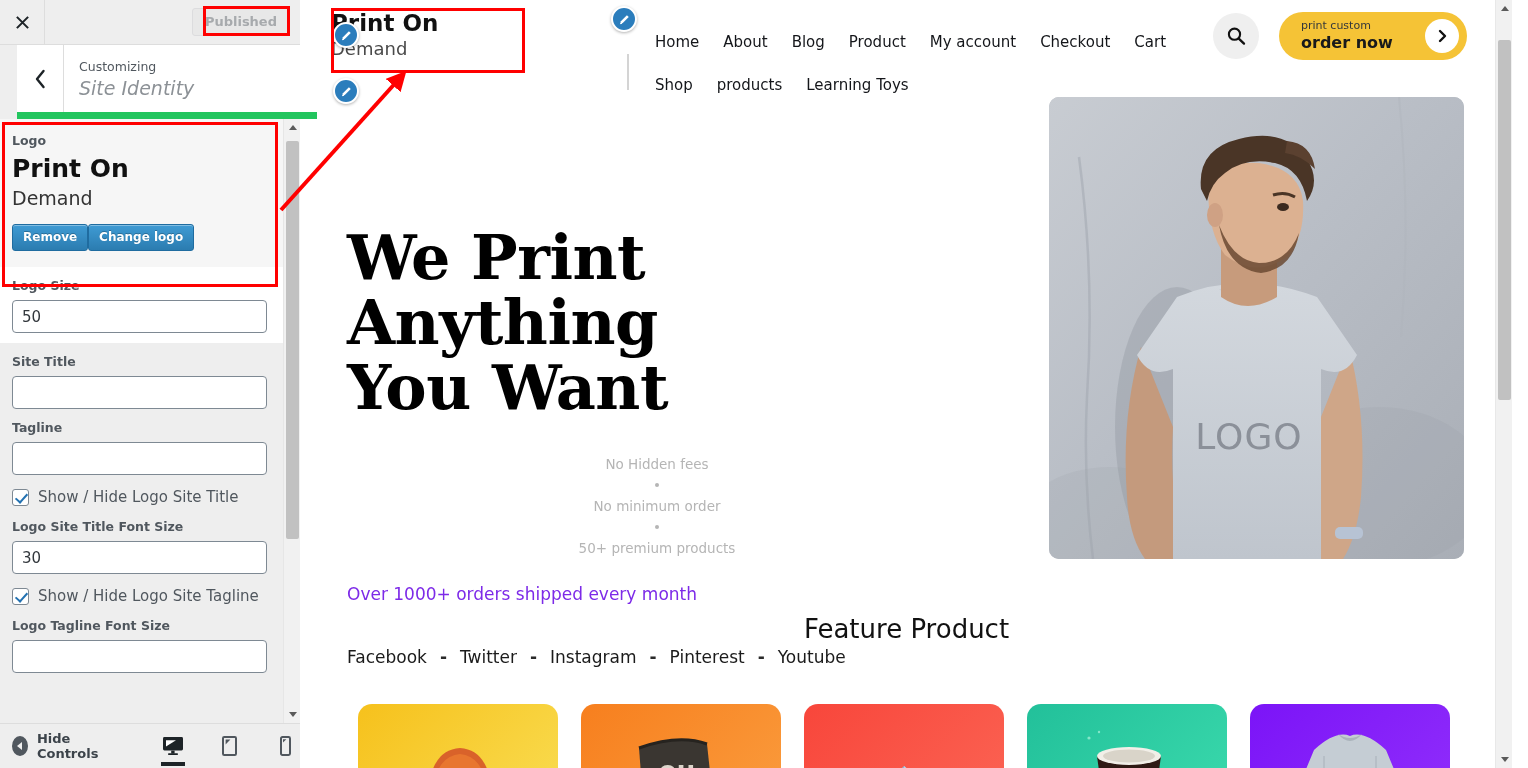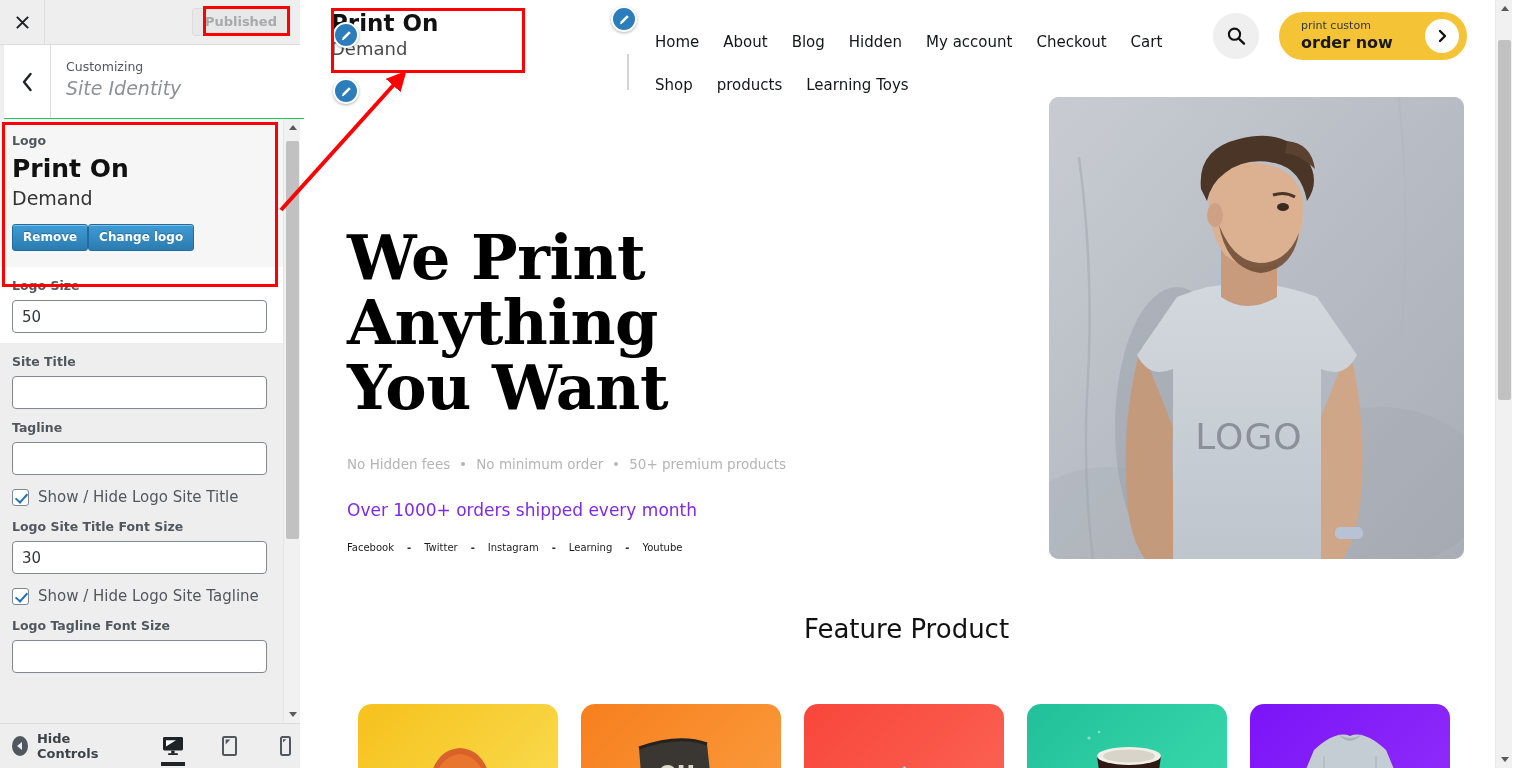--- a/index.html
+++ b/index.html
@@ -37,22 +37,22 @@
   }
   .cz-published {
     background: #e8e8e8; color: #a7aaad;
     border: 1px solid #dcdcde; border-radius: 3px;
     font-size: 13px; font-weight: 700;
     padding: 5px 12px 6px; cursor: default;
     font-family: "DejaVu Sans", sans-serif;
   }
 
   .cz-header {
-    position: absolute; left: 4px; top: 45px; width: 300px; height: 74px;
-    background: #fff; border-bottom: 1px solid #22c55e;
+    position: absolute; left: 17px; top: 45px; width: 300px; height: 74px;
+    background: #fff; border-bottom: 7px solid #22c55e;
     display: flex; align-items: stretch;
   }
   .cz-back {
     width: 47px; display: flex; align-items: center; justify-content: center;
     border-right: 1px solid #ddd; cursor: pointer;
   }
   .cz-back svg { width: 13px; height: 20px; }
   .cz-header-titles { flex: 1; padding: 14px 0 0 15px; }
   .cz-eyebrow {
     font-size: 12.5px; color: #50575e; font-weight: 400;
@@ -240,32 +240,32 @@
   
   .hero { position: relative; height: 530px; }
   .hero-text { position: absolute; left: 46px; top: 145px; width: 620px; }
   .hero-h1 {
     font-family: "DejaVu Serif", serif;
     font-size: 62px; font-weight: 700; color: #000;
     line-height: 1.05; letter-spacing: -0.5px;
   }
   .hero-bullets {
     margin-top: 36px; display: flex; align-items: center; gap: 11px;
-    font-size: 13.5px; color: #b5b5b5; font-family: "DejaVu Sans", sans-serif;
+    font-size: 13.5px; color: #b5b5b5; font-family: "DejaVu Sans", sans-serif; flex-direction: column;
   }
   .hero-bullets .dot {
     width: 4px; height: 4px; border-radius: 50%; background: #b5b5b5; display:block;
   }
   .hero-sub {
     margin-top: 28px; font-size: 17px; color: #7d2ae8;
     font-family: "DejaVu Sans", sans-serif;
   }
   .hero-social {
-    margin-top: 22px; display: flex; align-items: center; gap: 13px;
-    font-size: 10px; color: #1b1b1b; font-family: "DejaVu Sans", sans-serif;
+    margin-top: 43px; display: flex; align-items: center; gap: 13px;
+    font-size: 17px; color: #1b1b1b; font-family: "DejaVu Sans", sans-serif;
   }
   .hero-social .sep { color: #2a2a2a; font-weight: 700; }
   .hero-social a { color: #1b1b1b; text-decoration: none; cursor: pointer; }
 
   .hero-img {
     position: absolute; left: 748px; top: 17px;
     width: 415px; height: 462px; border-radius: 10px; overflow: hidden;
     background: #b9bec4;
   }
 
@@ -451,21 +451,21 @@
           <div class="brand-title">Print On</div>
           <div class="brand-tagline">Demand</div>
         </div>
 
         <div class="nav-wrap">
           <div class="nav-edge-line"></div>
           <div class="nav-row">
             <span class="nav-link">Home</span>
             <span class="nav-link">About</span>
             <span class="nav-link">Blog</span>
-            <span class="nav-link">Hidden</span>
+            <span class="nav-link">Product</span>
             <span class="nav-link">My account</span>
             <span class="nav-link">Checkout</span>
             <span class="nav-link">Cart</span>
           </div>
           <div class="nav-row row2">
             <span class="nav-link">Shop</span>
             <span class="nav-link">products</span>
             <span class="nav-link">Learning Toys</span>
           </div>
         </div>
@@ -505,21 +505,21 @@
             <span>50+ premium products</span>
           </div>
           <div class="hero-sub">Over 1000+ orders shipped every month</div>
           <div class="hero-social">
             <a>Facebook</a>
             <span class="sep">-</span>
             <a>Twitter</a>
             <span class="sep">-</span>
             <a>Instagram</a>
             <span class="sep">-</span>
-            <a>Learning</a>
+            <a>Pinterest</a>
             <span class="sep">-</span>
             <a>Youtube</a>
           </div>
         </div>
 
         <div class="hero-img">
           <svg width="415" height="462" viewBox="0 0 415 462">
             <defs>
               <linearGradient id="wallg" x1="0" y1="0" x2="1" y2="1">
                 <stop offset="0%" stop-color="#c8ccd2"></stop>

